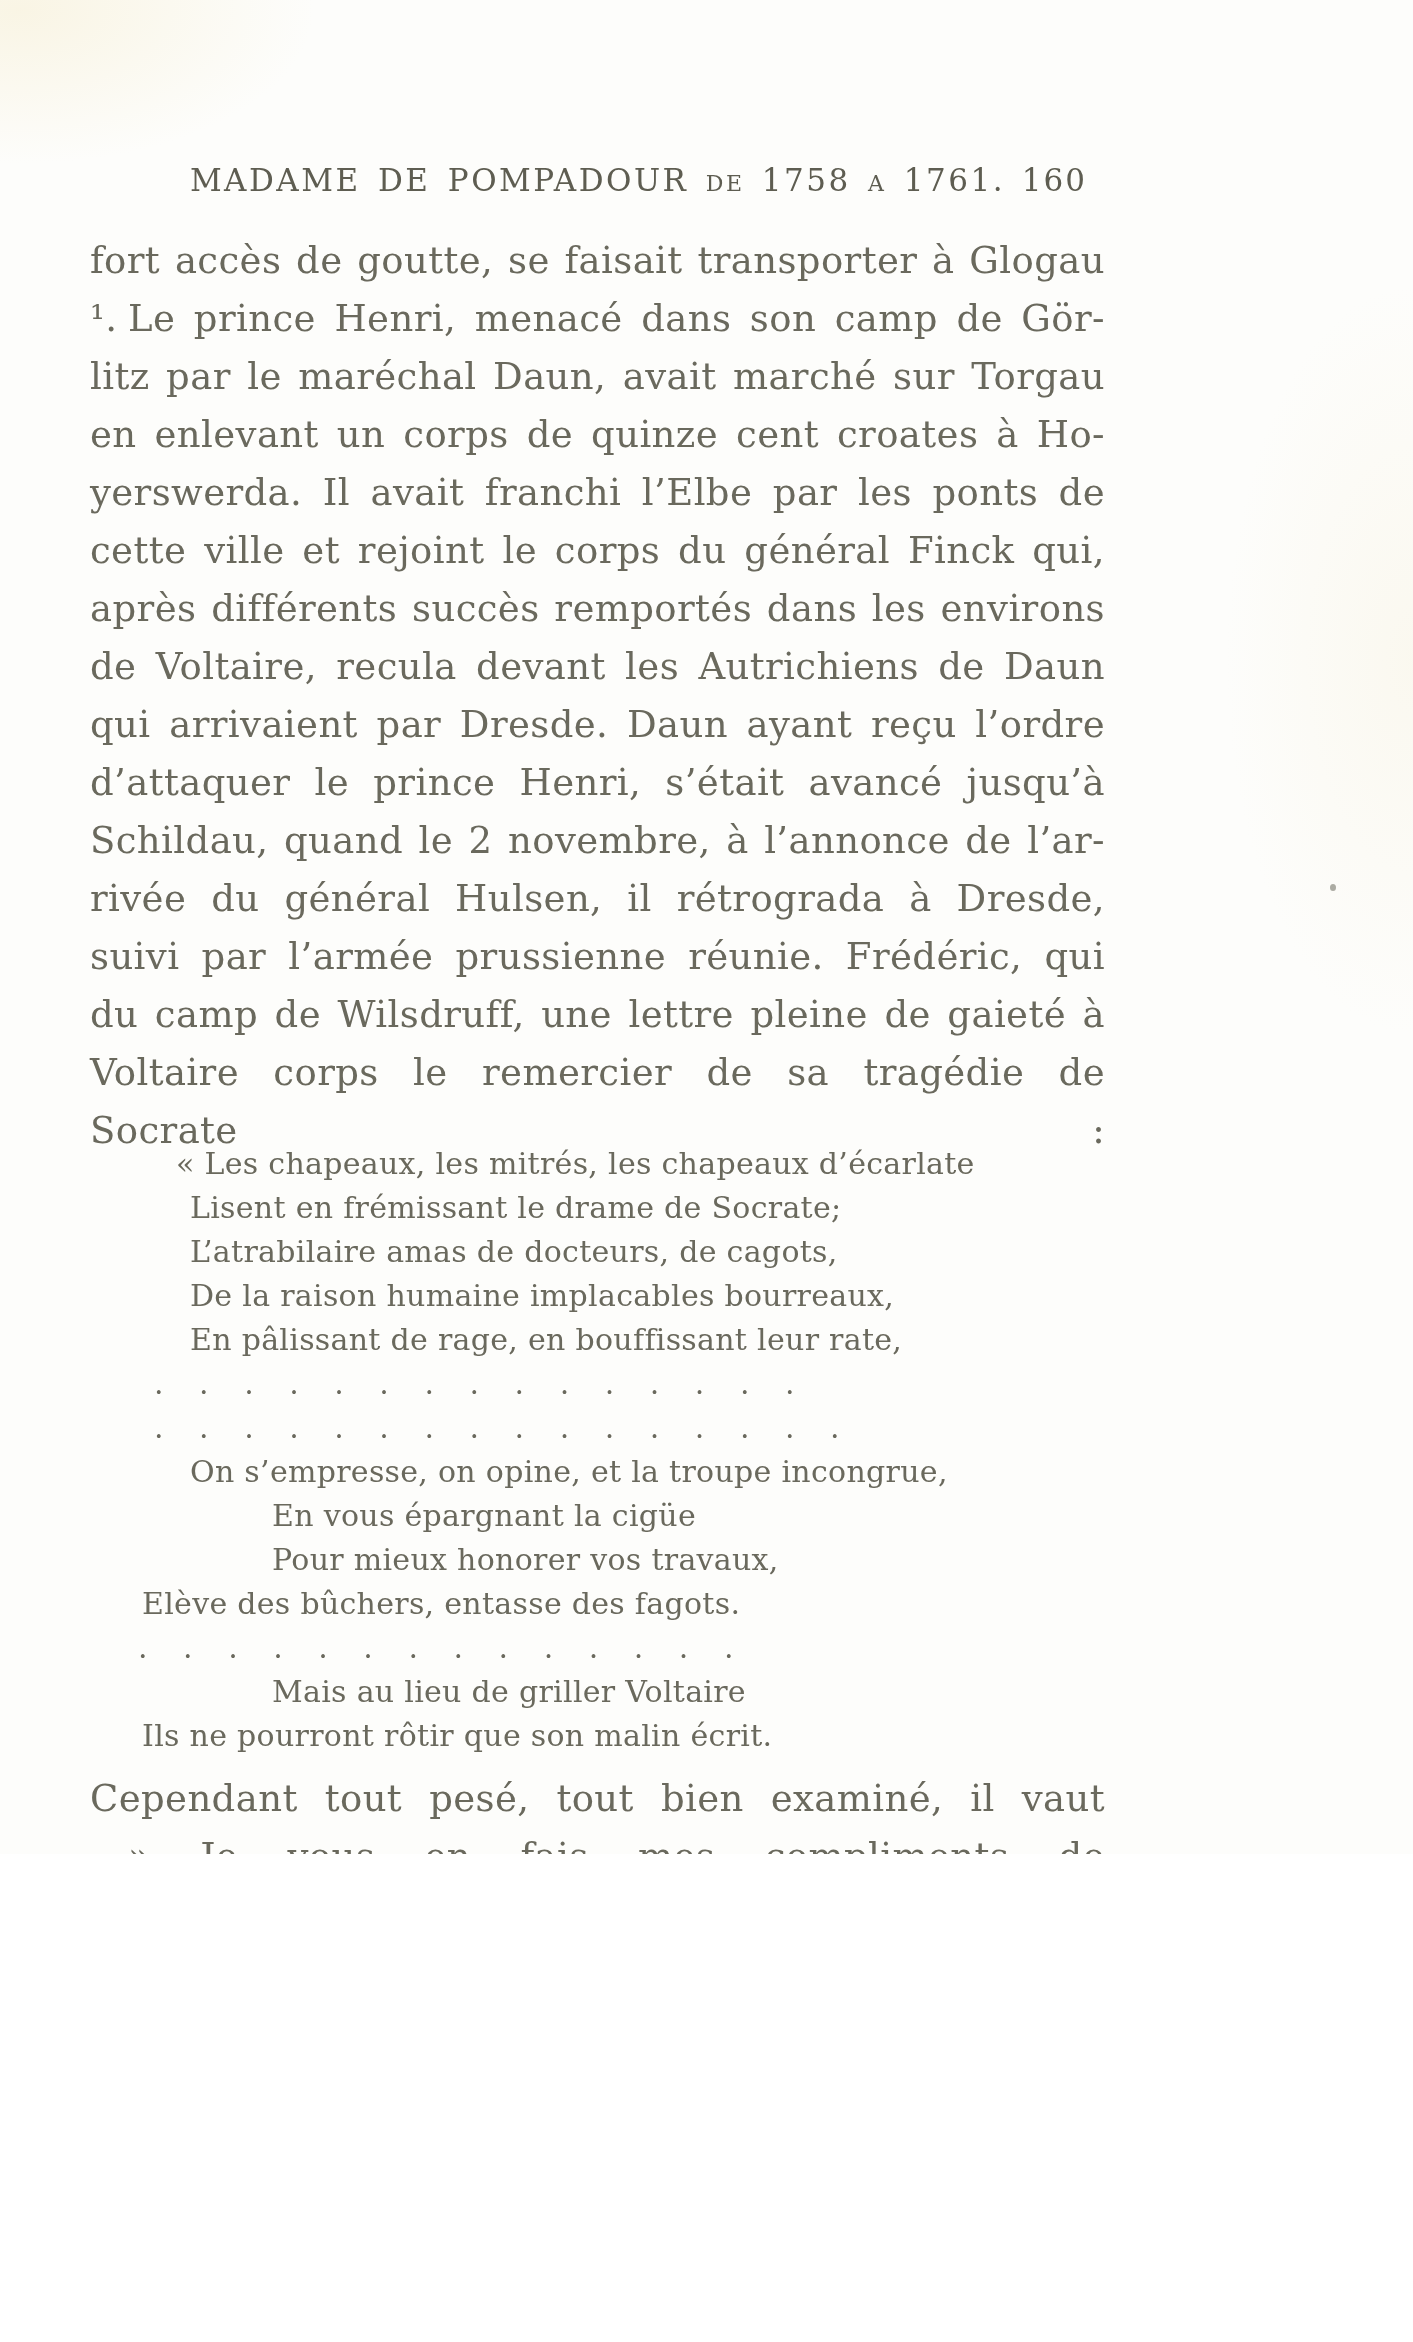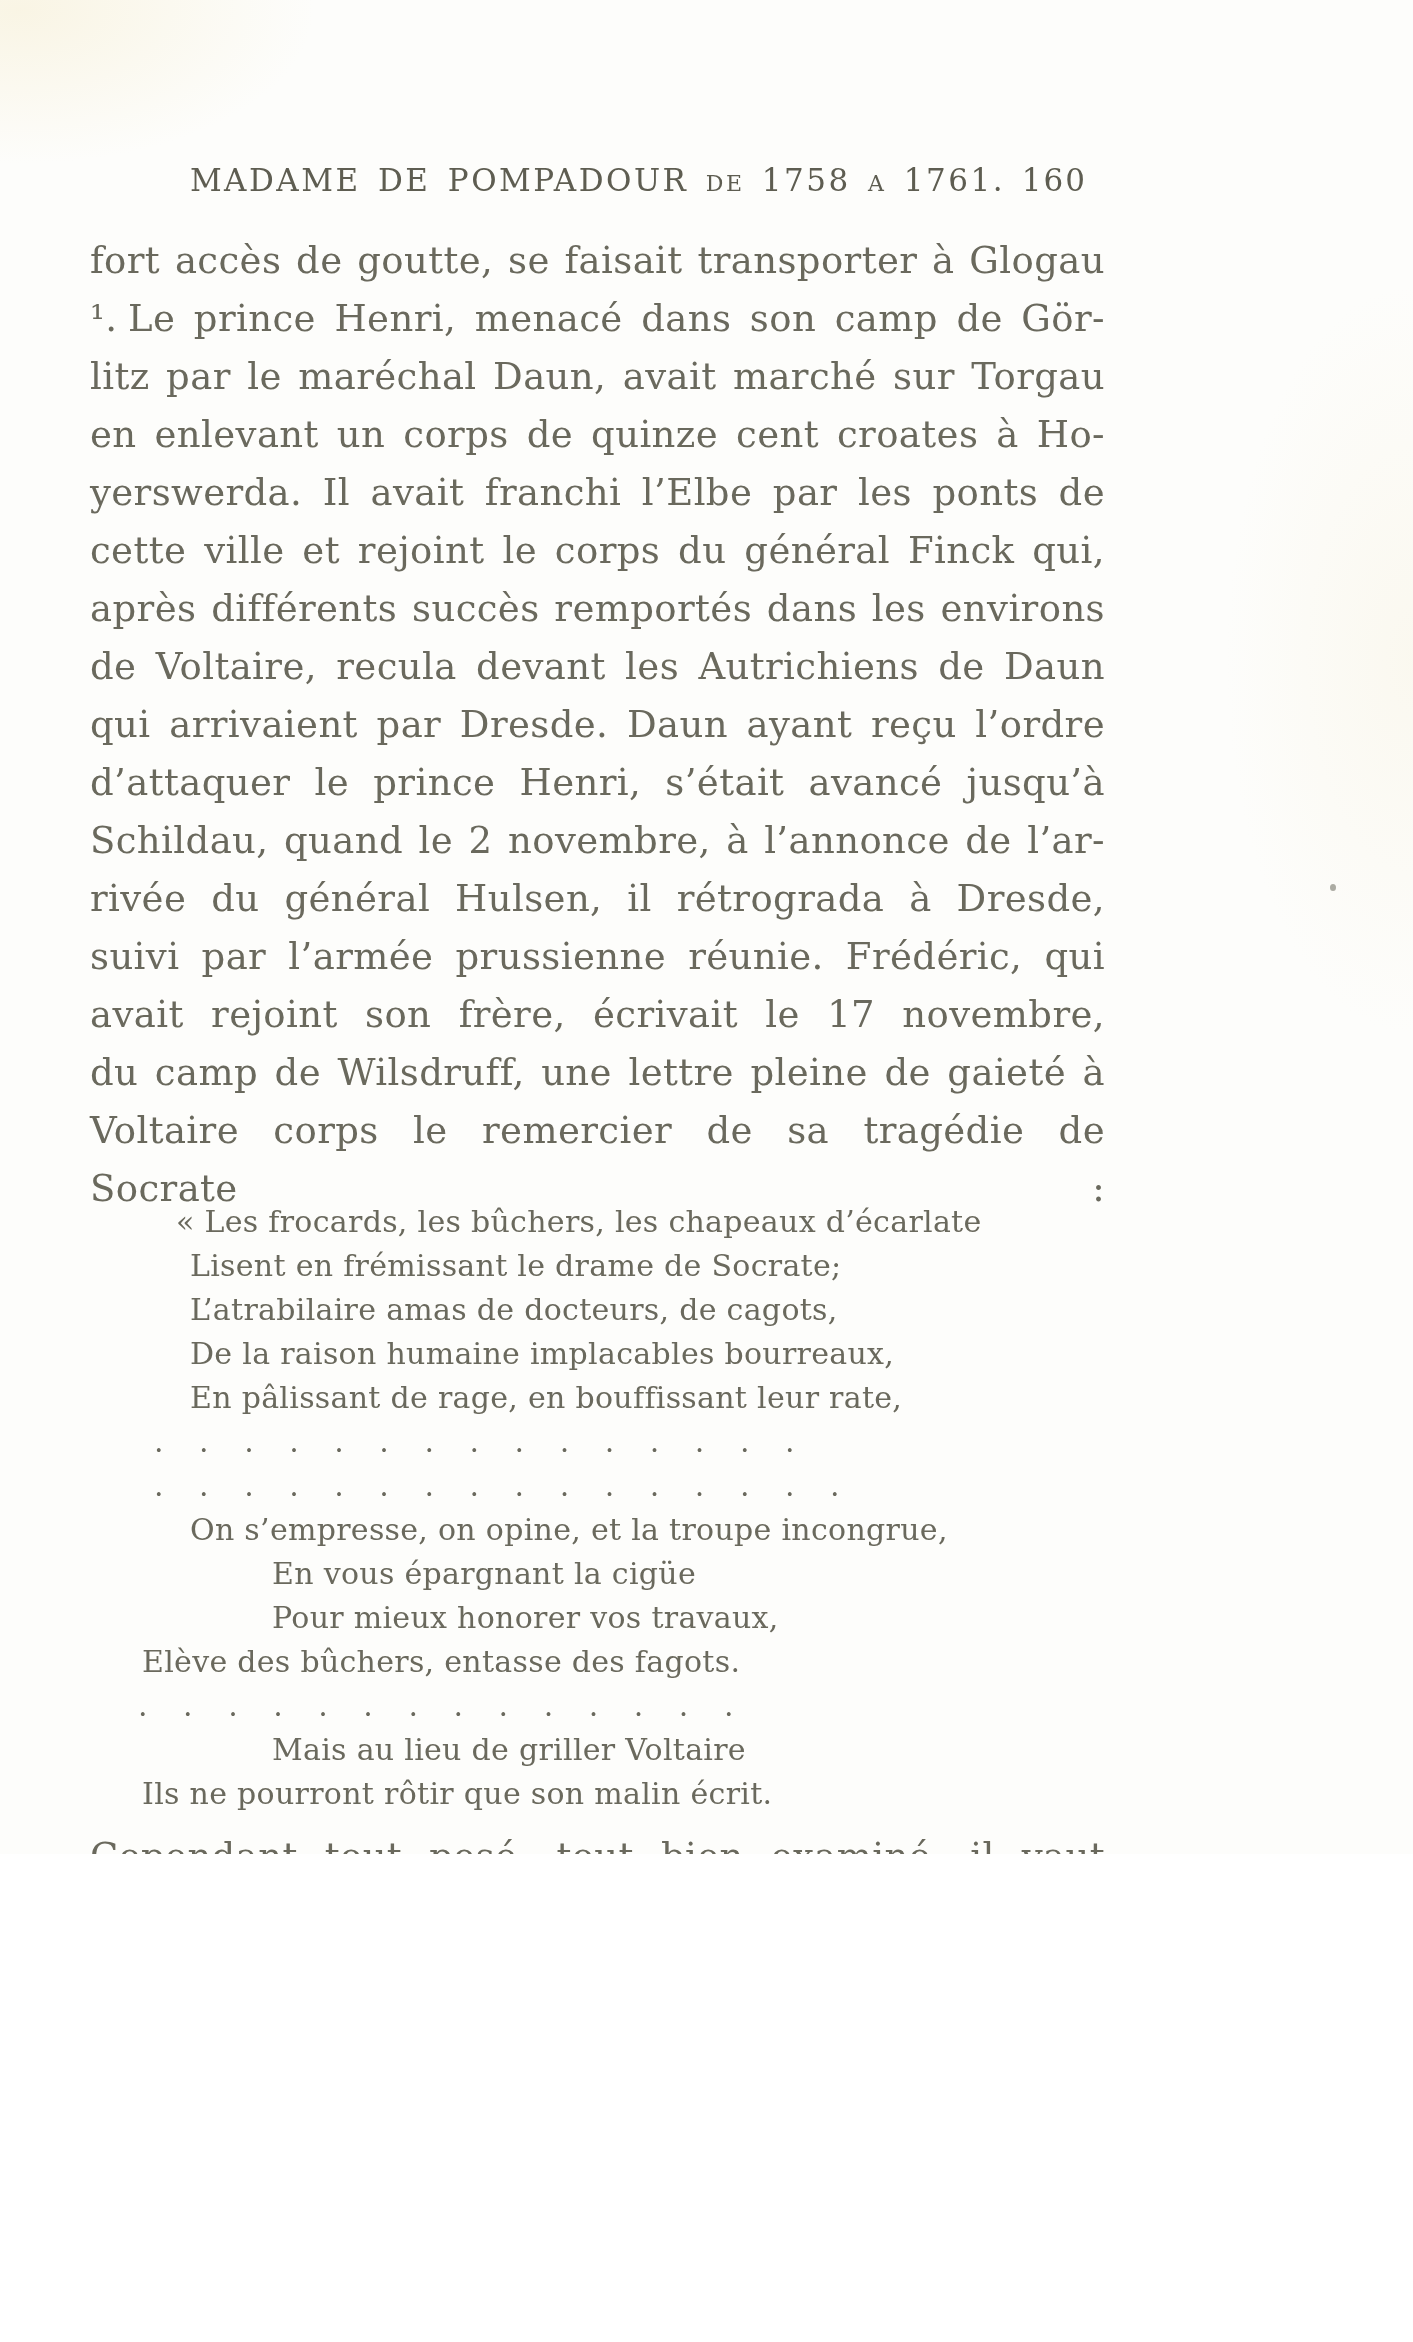--- a/index.html
+++ b/index.html
@@ -121,27 +121,26 @@
       <div class="bline">en enlevant un corps de quinze cent croates à Ho-</div>
       <div class="bline">yerswerda. Il avait franchi l’Elbe par les ponts de</div>
       <div class="bline">cette ville et rejoint le corps du général Finck qui,</div>
       <div class="bline">après différents succès remportés dans les environs</div>
       <div class="bline">de Voltaire, recula devant les Autrichiens de Daun</div>
       <div class="bline">qui arrivaient par Dresde. Daun ayant reçu l’ordre</div>
       <div class="bline">d’attaquer le prince Henri, s’était avancé jusqu’à</div>
       <div class="bline">Schildau, quand le 2 novembre, à l’annonce de l’ar-</div>
       <div class="bline">rivée du général Hulsen, il rétrograda à Dresde,</div>
       <div class="bline">suivi par l’armée prussienne réunie. Frédéric, qui</div>
-      <div class="bline">avait rejoint son frère, écrivait le 17 novembre,</div>
       <div class="bline">du camp de Wilsdruff, une lettre pleine de gaieté à</div>
       <div class="bline">Voltaire corps le remercier de sa tragédie de Socrate :</div>
     </div>
 
     <div class="poem">
-      <div class="pline q">« Les frocards, les bûchers, les chapeaux d’écarlate</div>
+      <div class="pline q">« Les chapeaux, les mitrés, les chapeaux d’écarlate</div>
       <div class="pline">Lisent en frémissant le drame de Socrate;</div>
       <div class="pline">L’atrabilaire amas de docteurs, de cagots,</div>
       <div class="pline">De la raison humaine implacables bourreaux,</div>
       <div class="pline">En pâlissant de rage, en bouffissant leur rate,</div>
 
       <div class="dots">. . . . . . . . . . . . . . .</div>
       <div class="dots">. . . . . . . . . . . . . . . .</div>
 
       <div class="pline">On s’empresse, on opine, et la troupe incongrue,</div>
       <div class="pline ind">En vous épargnant la cigüe</div>

